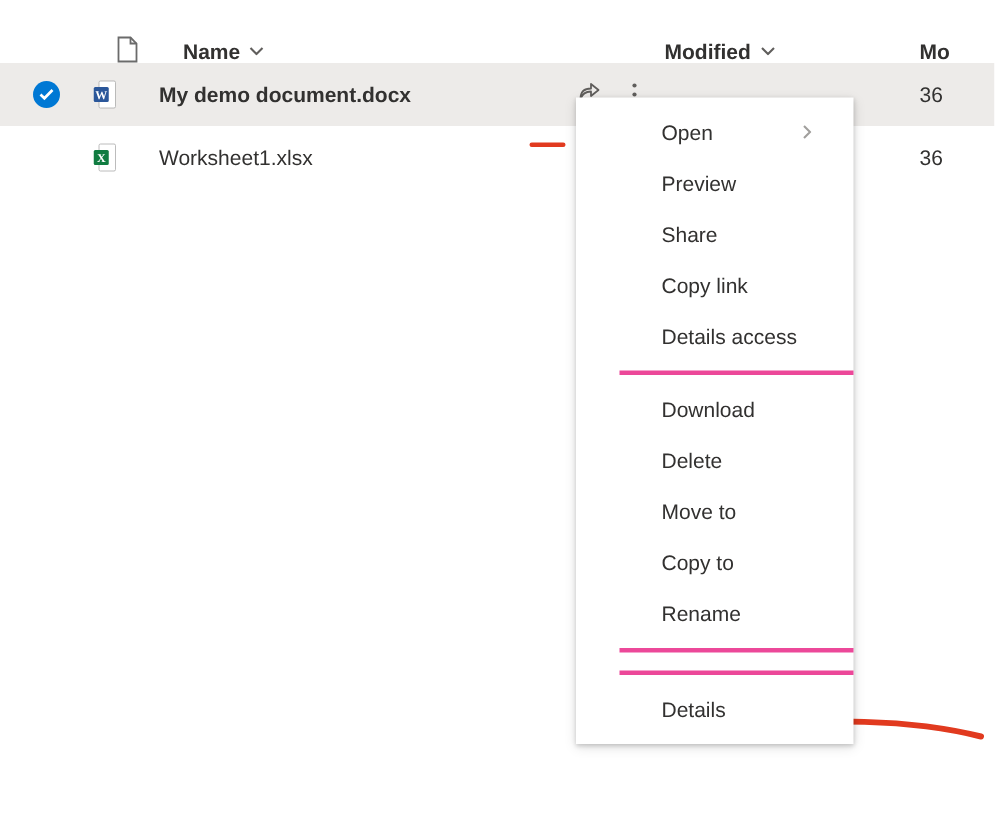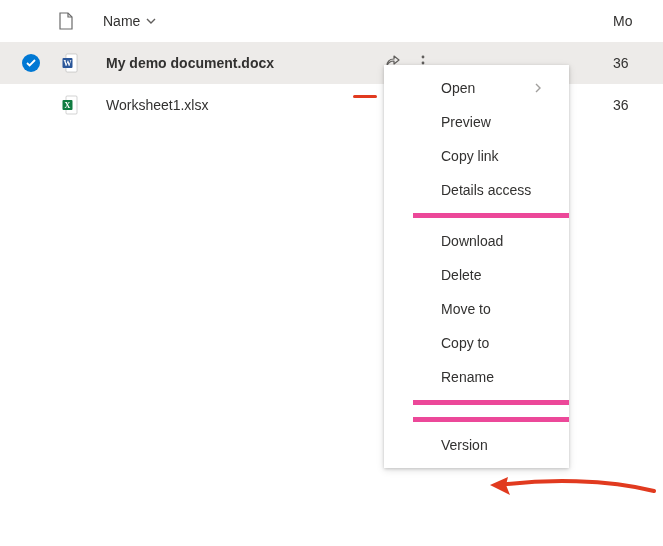--- a/index.html
+++ b/index.html
@@ -8,24 +8,24 @@
       font-size: 14px;
       color: #323130;
       background: #ffffff;
       width: 663px;
       height: 546px;
       overflow: hidden;
       position: relative;
     }
     .list-header {
       display: flex;
-      align-items: center;
+      align-items: flex-end;
       height: 42px;
-      padding-left: 19px;
-      font-weight: 400;
+      padding-left: 38px;
+      font-weight: 700;
       color: #323130;
     }
     .col-select { width: 40px; flex-shrink: 0; }
     .col-icon { width: 44px; flex-shrink: 0; display: flex; align-items: center; }
     .col-name { flex: 1; display: flex; align-items: center; gap: 6px; }
     .col-actions { width: 74px; flex-shrink: 0; display: flex; align-items: center; justify-content: flex-end; gap: 14px; padding-right: 12px; }
     .col-mod { width: 170px; flex-shrink: 0; display: flex; align-items: center; gap: 6px; }
     .col-modby { width: 50px; flex-shrink: 0; display: flex; align-items: center; }
     .sortable-header { display: flex; align-items: center; gap: 6px; cursor: pointer; }
     .file-row {
@@ -53,21 +53,21 @@
     .context-menu {
       position: absolute;
       top: 65px;
       left: 384px;
       width: 185px;
       background: #fff;
       box-shadow: 0 1px 3px rgba(0,0,0,0.18), 0 2px 8px rgba(0,0,0,0.12);
       z-index: 10;
     }
     .menu-group { padding: 6px 12px; margin-left: 29px; }
-    .menu-group + .menu-group { border-top: 5px solid #ec4899; }
+    .menu-group + .menu-group { border-top: 3px solid #ec4899; }
     .menu-item {
       display: flex;
       align-items: center;
       justify-content: space-between;
       padding: 9px 16px;
       font-size: 14px;
       color: #323130;
       cursor: pointer;
     }
     .menu-item .chevron-right { color: #a19f9d; }
@@ -101,20 +101,30 @@
     <div class="sortable-header">
       <span>Name</span>
       <span class="chevron-down">
         <svg width="10" height="6" viewBox="0 0 10 6">
             <path d="M1 1 L5 5 L9 1" fill="none" stroke="#605e5c" stroke-width="1.4"></path>
           </svg>
       </span>
     </div>
   </div>
   <div class="col-actions"></div>
+  <div class="col-mod">
+    <div class="sortable-header">
+      <span>Modified</span>
+      <span class="chevron-down">
+        <svg width="10" height="6" viewBox="0 0 10 6">
+            <path d="M1 1 L5 5 L9 1" fill="none" stroke="#605e5c" stroke-width="1.4"></path>
+          </svg>
+      </span>
+    </div>
+  </div>
   <div class="col-modby">
     <div class="sortable-header">
       <span>Mo</span>
     </div>
   </div>
 </div>
 
 <div class="file-row selected">
   <div class="col-select">
     <div class="select-circle">
@@ -181,20 +191,23 @@
       <span class="chevron-right">
         <svg width="6" height="10" viewBox="0 0 6 10">
             <path d="M1 1 L5 5 L1 9" fill="none" stroke="#a19f9d" stroke-width="1.4"></path>
           </svg>
       </span>
     </div>
     <div class="menu-item">
       <span>Preview</span>
     </div>
     <div class="menu-item">
+      <span>Share</span>
+    </div>
+    <div class="menu-item">
       <span>Copy link</span>
     </div>
     <div class="menu-item">
       <span>Details access</span>
     </div>
   </div>
   <div class="menu-group">
     <div class="menu-item">
       <span>Download</span>
     </div>
@@ -208,21 +221,21 @@
       <span>Copy to</span>
     </div>
     <div class="menu-item">
       <span>Rename</span>
     </div>
   </div>
   <div class="menu-group">
   </div>
   <div class="menu-group">
     <div class="menu-item">
-      <span>Version</span>
+      <span>Details</span>
     </div>
   </div>
 </div>
 
 <svg class="arrow-red" viewBox="0 0 170 26">
   <path d="M168 18 C 120 6, 60 6, 14 12" fill="none" stroke="#e13a1f" stroke-width="4" stroke-linecap="round"></path>
   <path d="M4 12 L22 4 L20 12 L24 22 Z" fill="#e13a1f"></path>
 </svg>
 
 </body></html>

